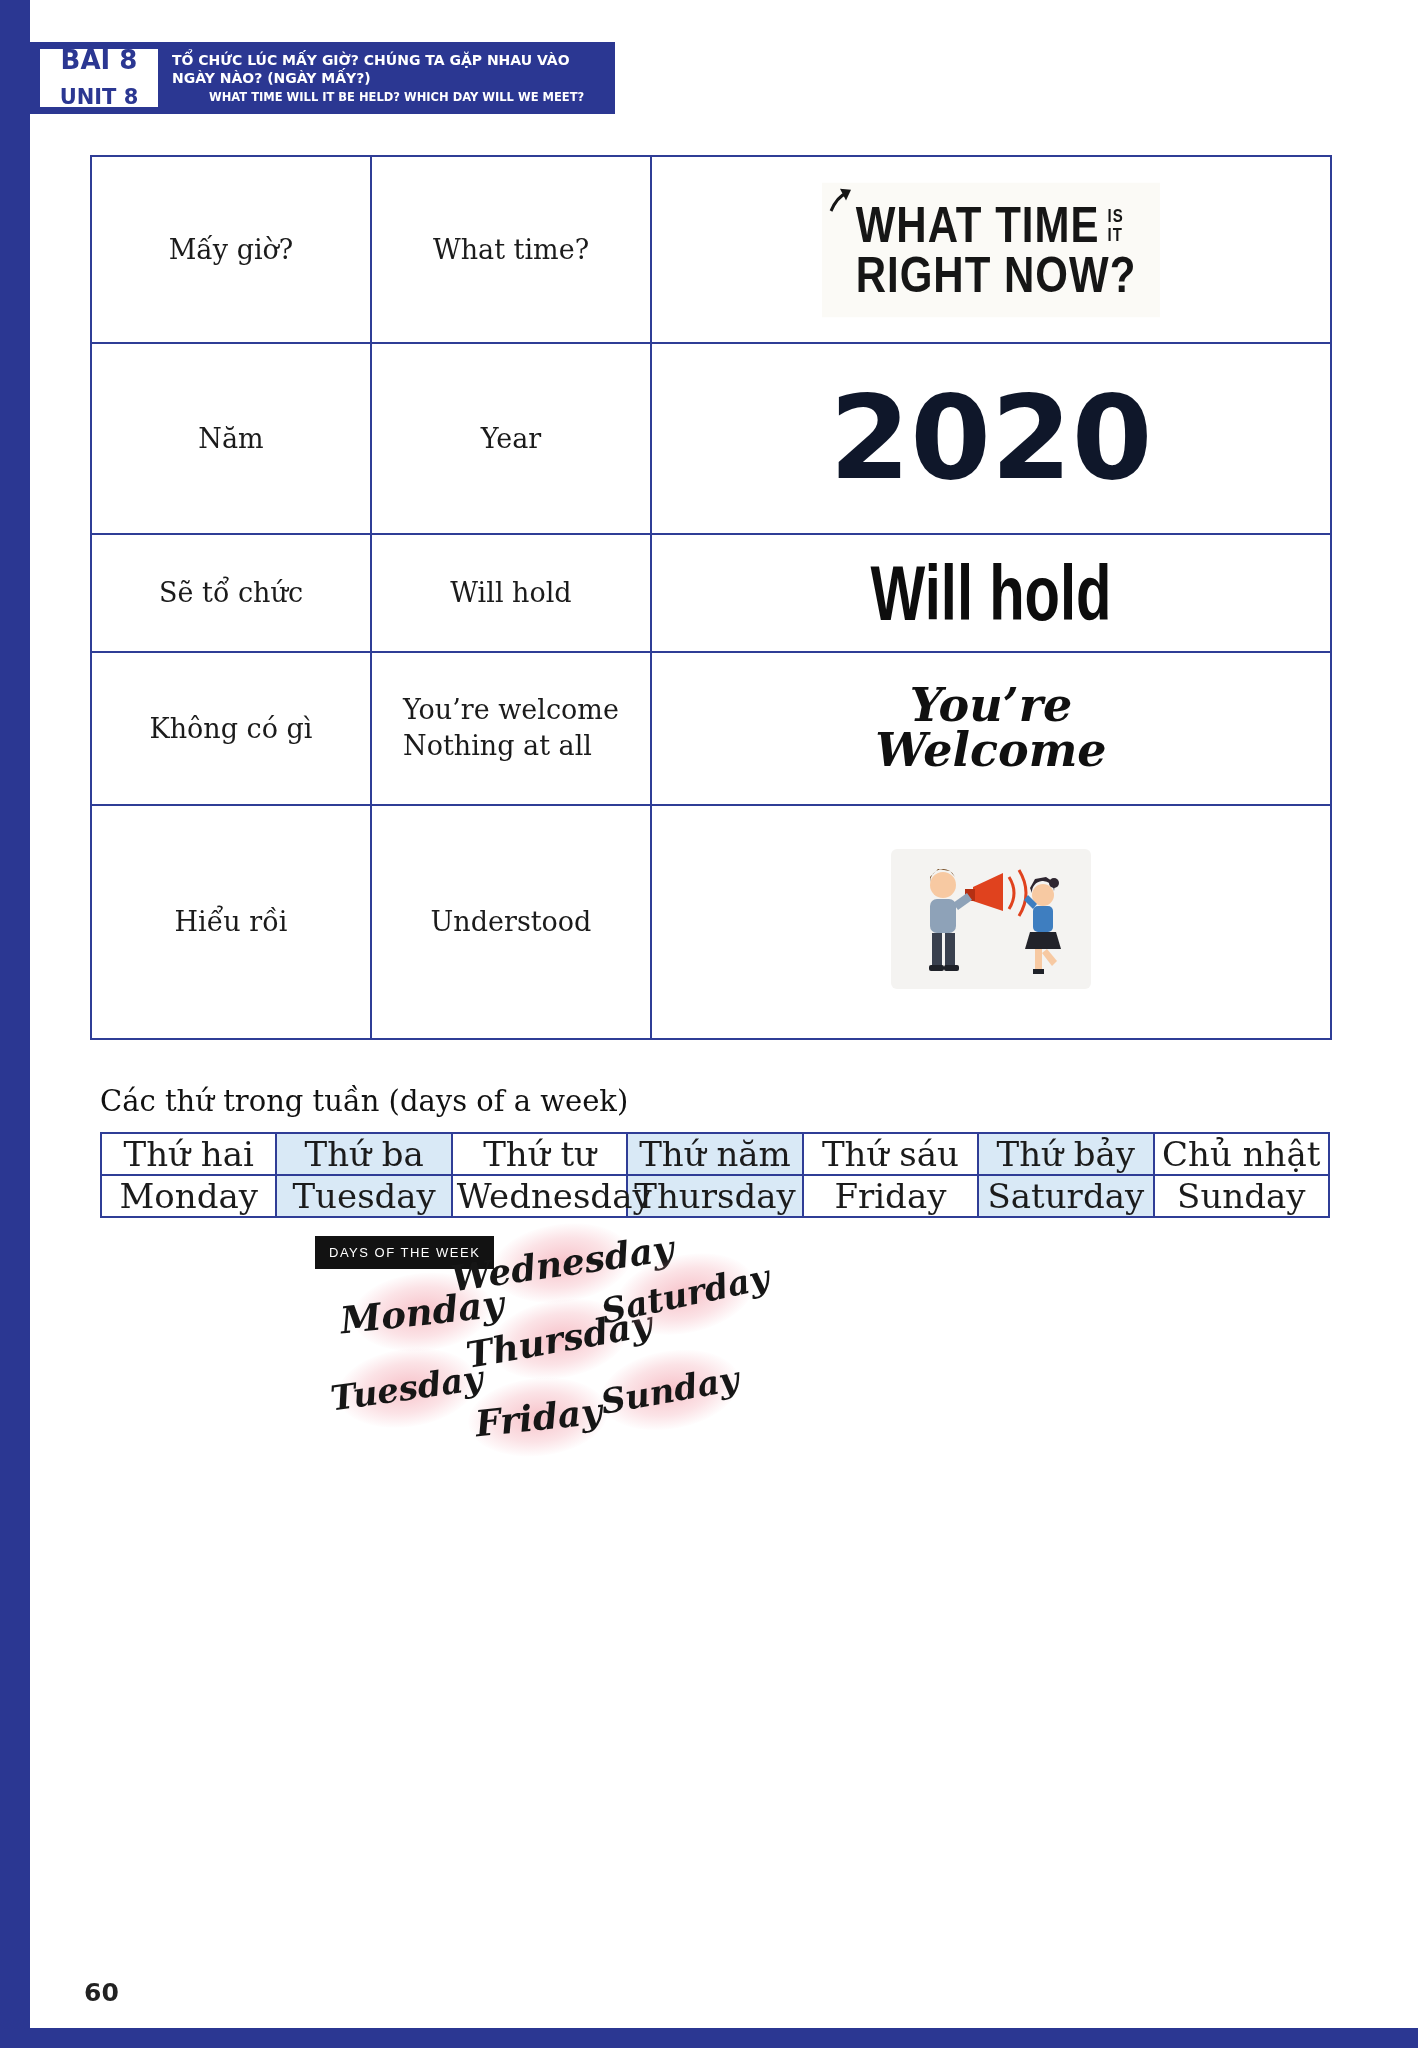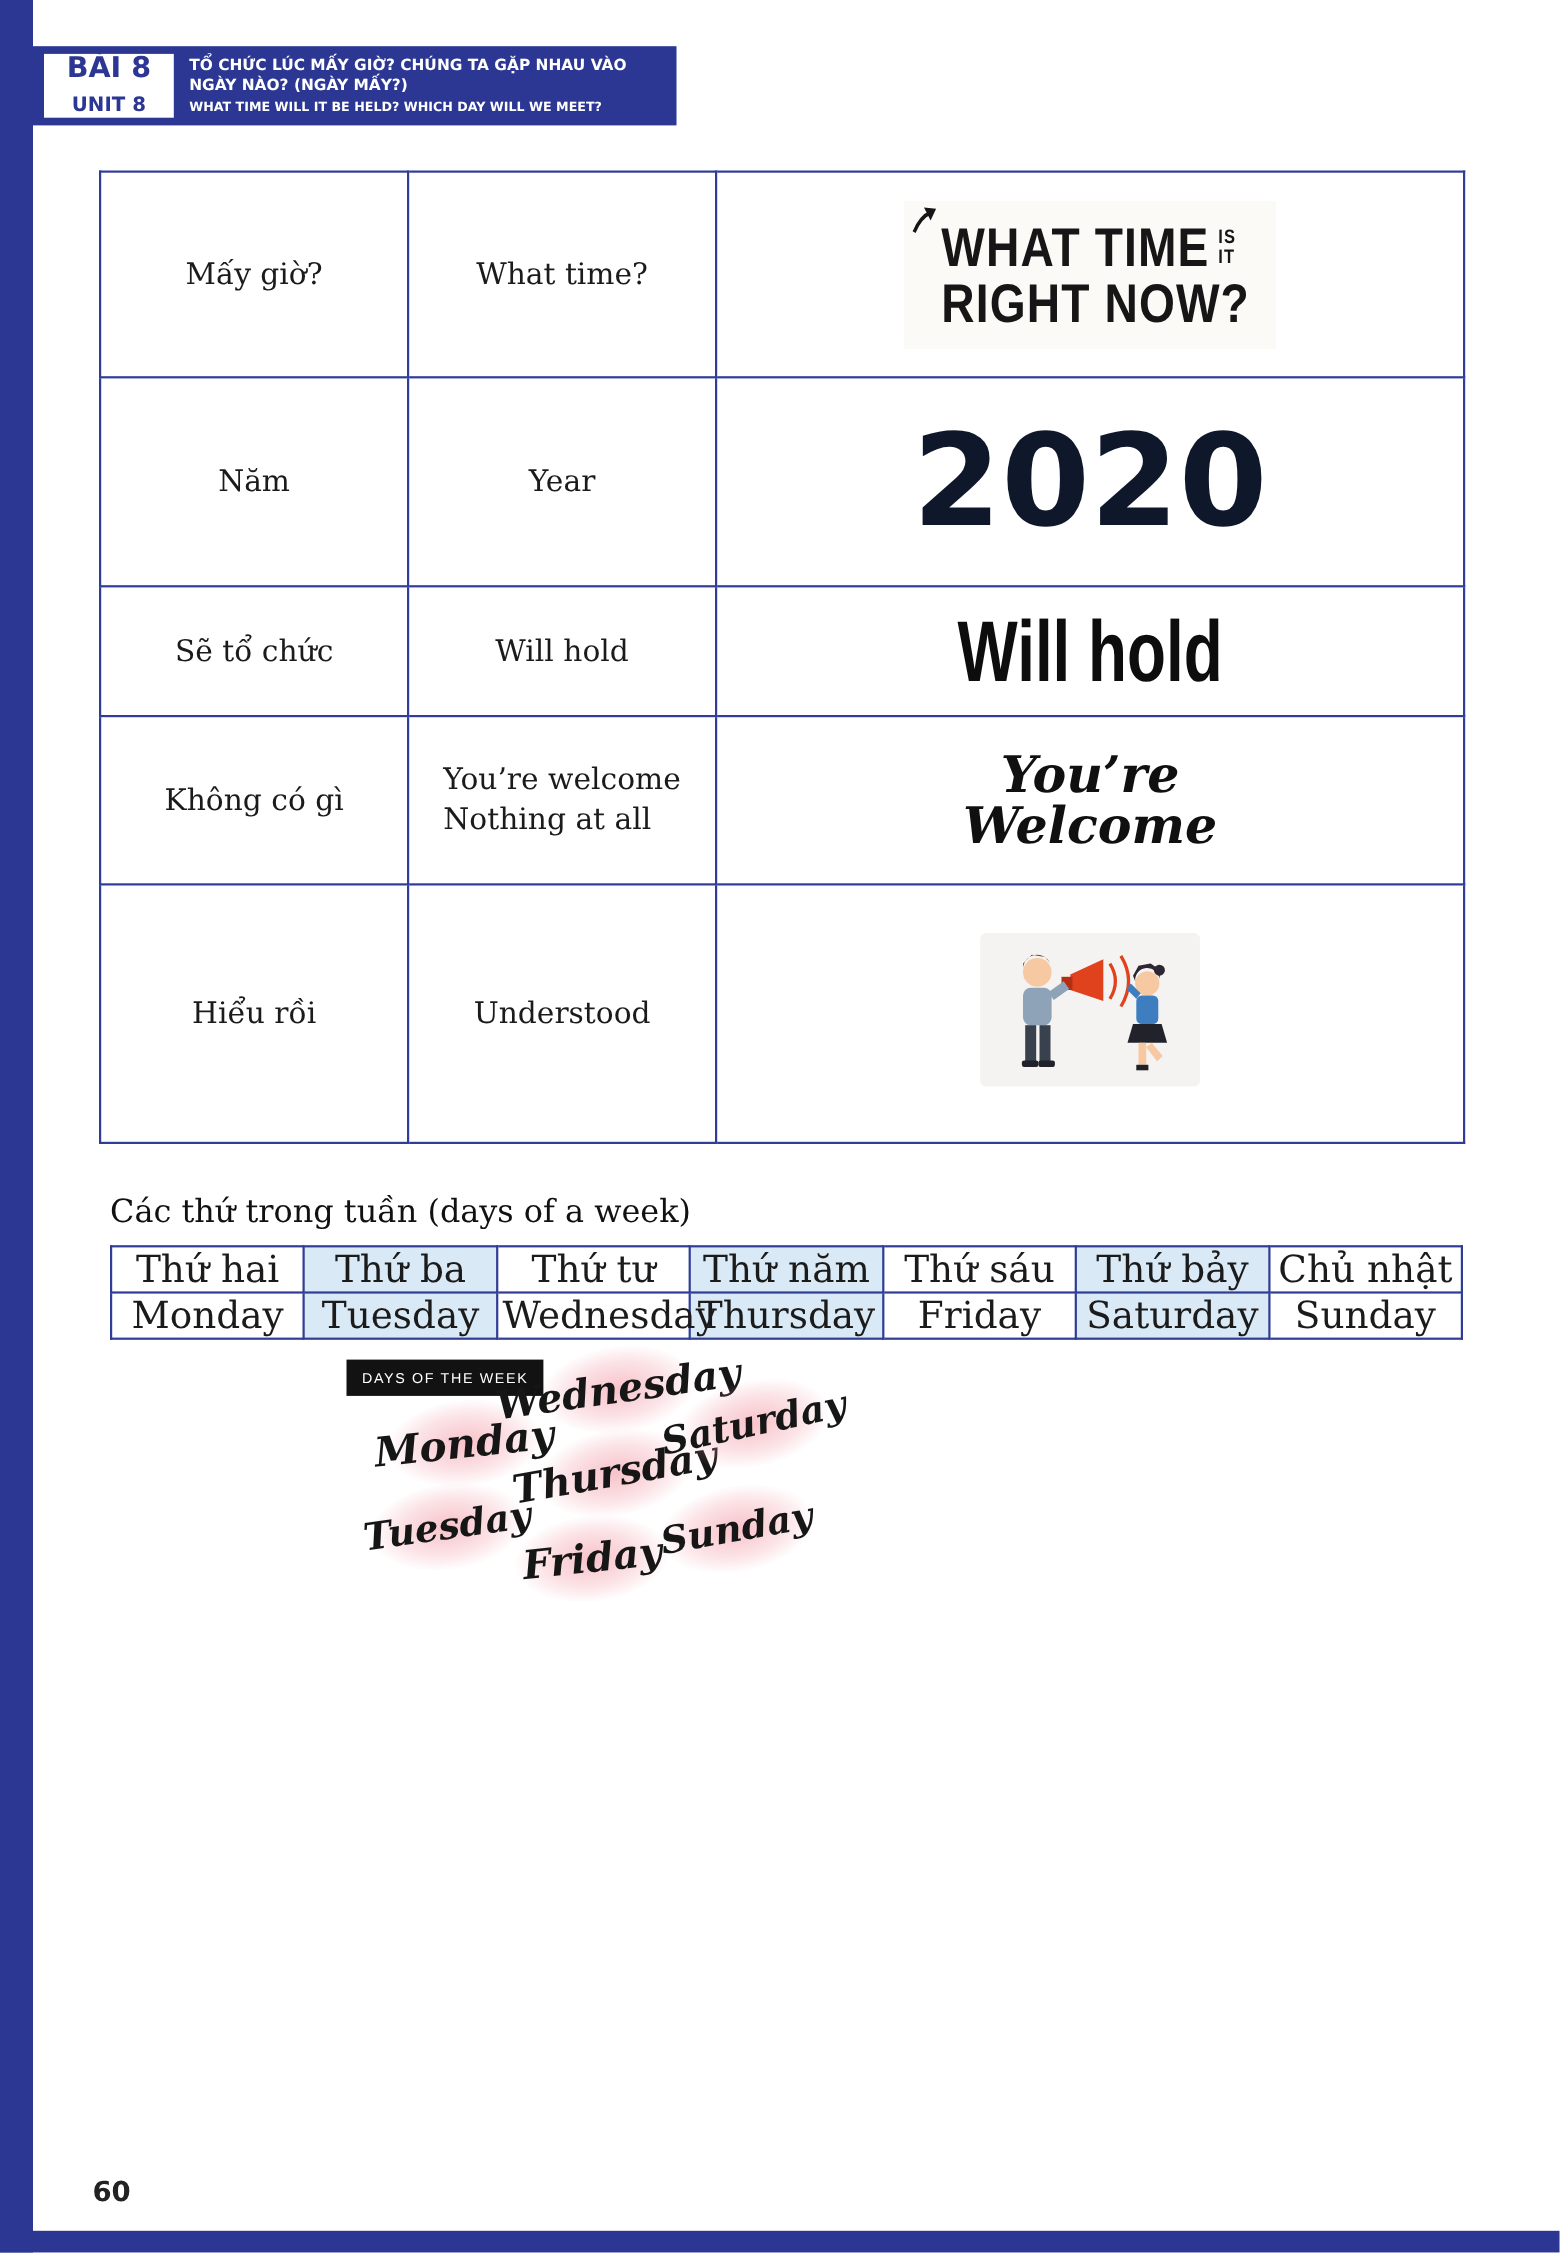--- a/index.html
+++ b/index.html
@@ -16,24 +16,24 @@
   .lesson-header {
     position:absolute; left:30px; top:42px; width:585px; height:72px;
     background:#2b3792; display:flex; align-items:center;
   }
   .lesson-badge {
     width:118px; height:58px; background:#ffffff; margin-left:10px; flex:0 0 auto;
     display:flex; flex-direction:column; align-items:center; justify-content:center;
     font-family:"DejaVu Sans", sans-serif; color:#2b3792;gap:10px;
   }
   .lesson-vi { font-size:26px; font-weight:bold; line-height:1.05; }
-  .lesson-en { font-size:18px; font-weight:bold; line-height:1.15; }
+  .lesson-en { font-size:21px; font-weight:bold; line-height:1.15; }
   .lesson-titles { flex:1; padding:0 14px; font-family:"DejaVu Sans", sans-serif; color:#ffffff; }
   .title-vi { font-size:14px; font-weight:bold; line-height:1.3; }
-  .title-en { font-size:11.5px; font-weight:bold; line-height:1.3; margin-top:3px; }
+  .title-en { font-size:11.5px; font-weight:bold; line-height:1.3; margin-top:3px;margin-left:37px; }
 
   
   .vocab-table {
     position:absolute; left:90px; top:155px; width:1240px; height:885px;
     border-collapse:collapse; table-layout:fixed;
   }
   .vocab-table td {
     border:2px solid #2f3d96; text-align:center; vertical-align:middle;
     font-size:27px; color:#1b1b1b; padding:6px;
   }

